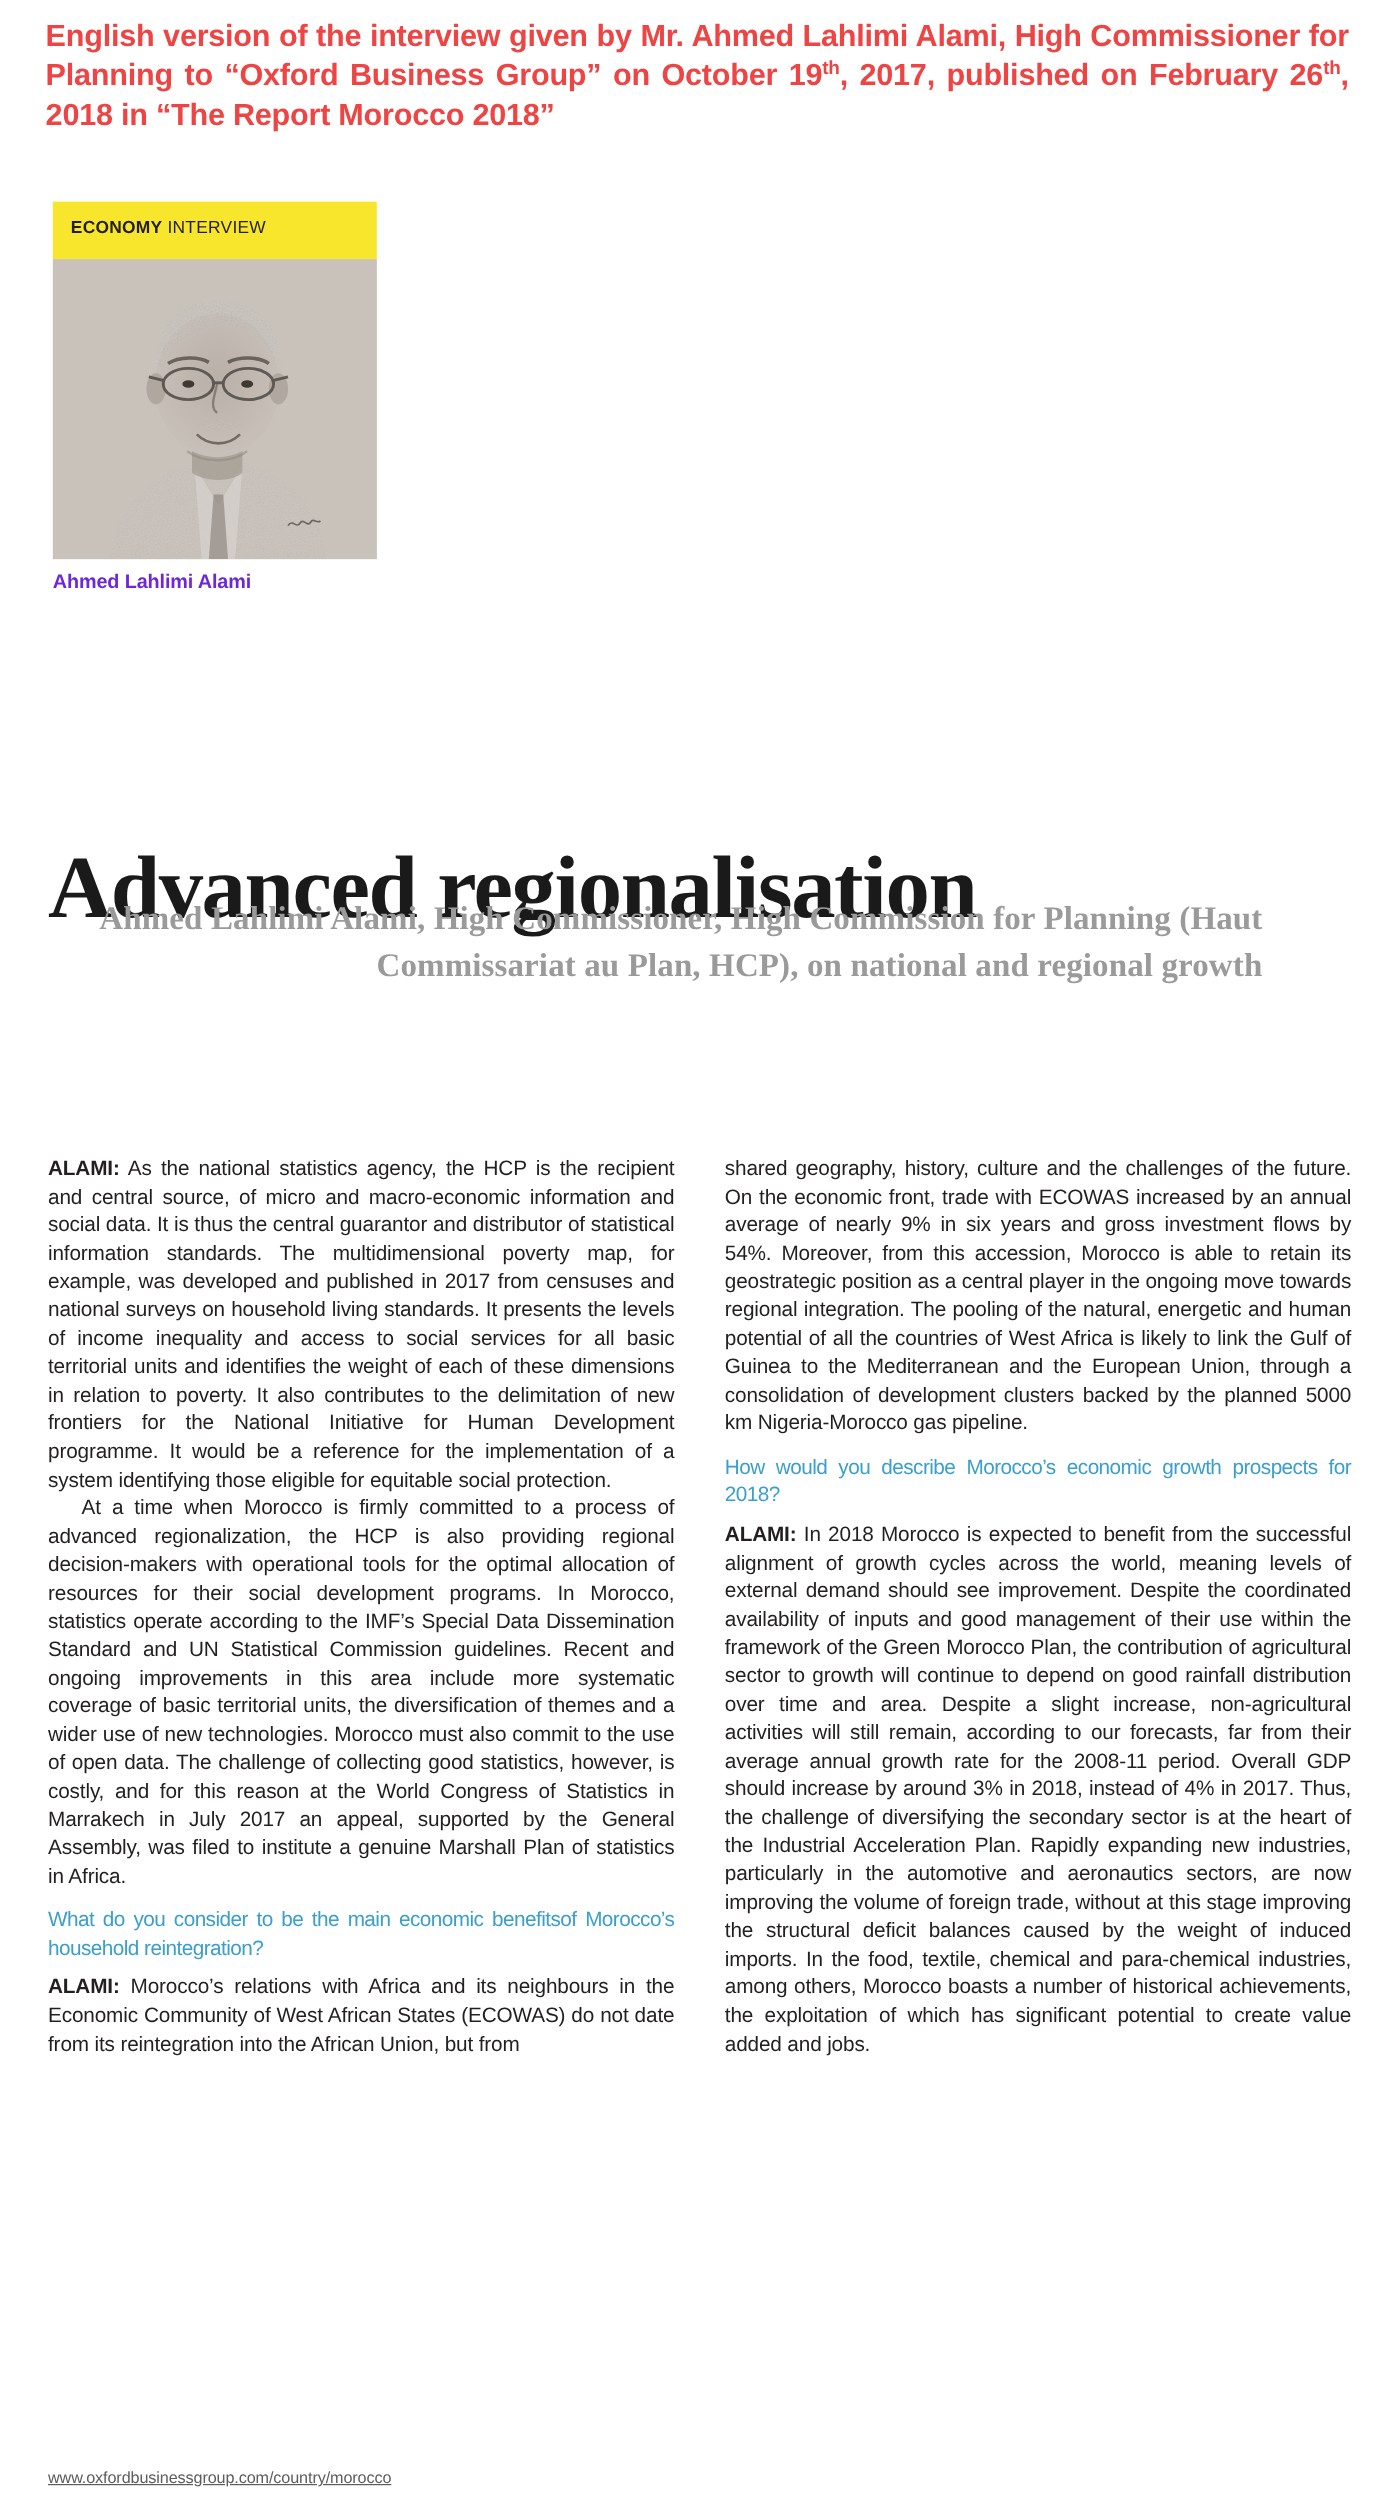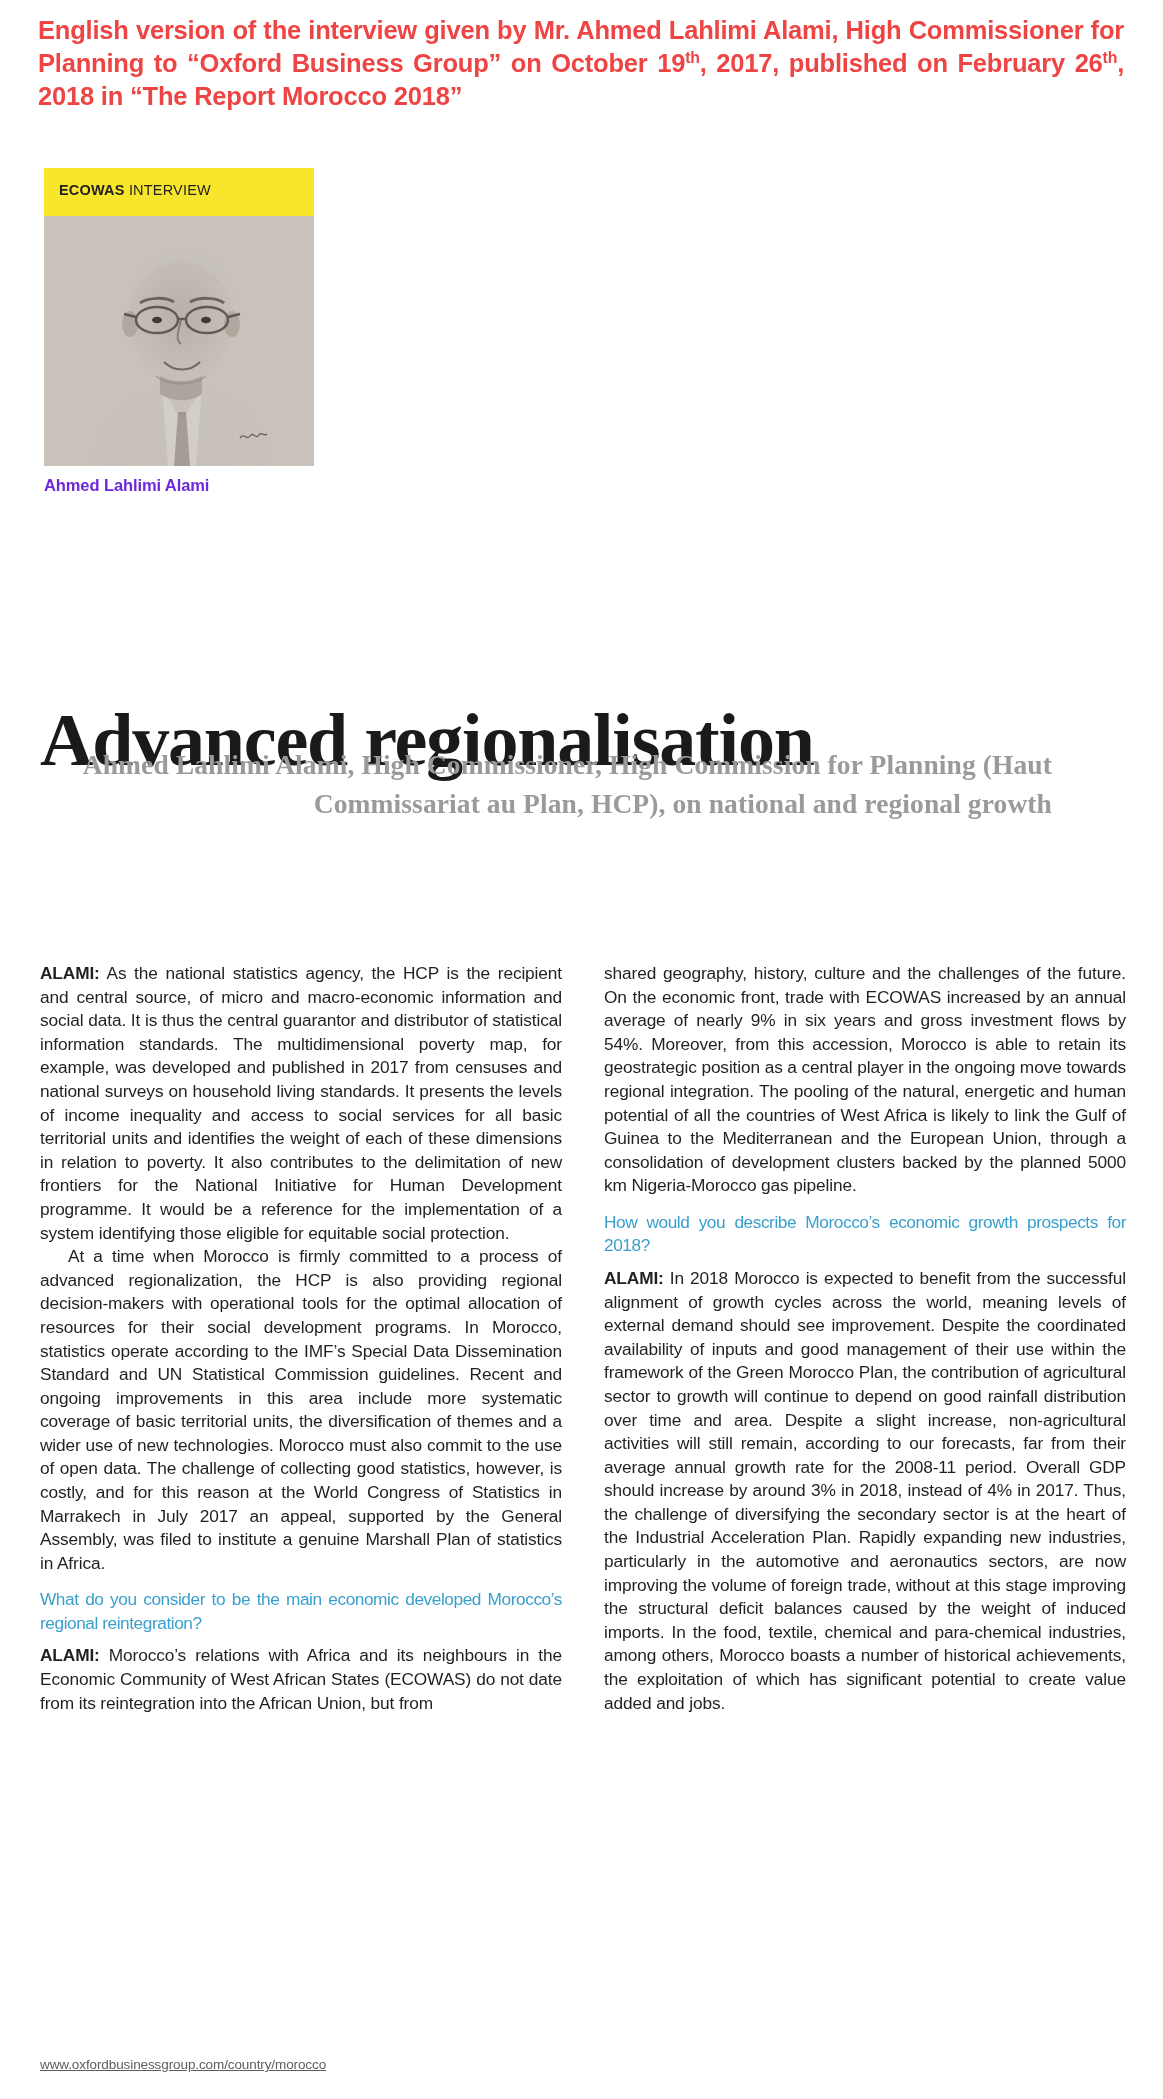--- a/index.html
+++ b/index.html
@@ -175,21 +175,21 @@
 <body>
 
 <div class="page">
 
   <div class="topnote">
     <span>English version of the interview given by Mr. Ahmed Lahlimi Alami, High Commissioner for Planning to “Oxford Business Group” on October 19</span><sup>th</sup><span>, 2017, published on February 26</span><sup>th</sup><span>, 2018 in “The Report Morocco 2018”</span>
   </div>
 
   <div class="photo-block">
     <div class="photo-banner">
-      <div class="photo-banner-label"><b>ECOWAS</b><span class="light"> INTERVIEW</span></div>
+      <div class="photo-banner-label"><b>ECONOMY</b><span class="light"> INTERVIEW</span></div>
     </div>
     <div class="photo-img">
       <svg width="270" height="250" viewBox="0 0 270 250" aria-hidden="true">
         <defs>
           <radialGradient id="face" cx="50%" cy="45%" r="62%">
             <stop offset="0%" stop-color="#b9b0a8"></stop>
             <stop offset="100%" stop-color="#c9c2bb"></stop>
           </radialGradient>
           <filter id="grain">
             <feTurbulence type="fractalNoise" baseFrequency="0.9" numOctaves="3" result="n"></feTurbulence>
@@ -244,21 +244,21 @@
   <div class="photo-caption">Ahmed Lahlimi Alami</div>
 
   <h1 class="headline">Advanced regionalisation</h1>
   <div class="standfirst">Ahmed Lahlimi Alami, High Commissioner, High Commission for Planning (Haut Commissariat au Plan, HCP), on national and regional growth</div>
 
   <div class="columns">
 
     <div class="col col-left">
       <p class="p"><b>ALAMI:</b><span> As the national statistics agency, the HCP is the recipient and central source, of micro and macro-economic information and social data. It is thus the central guarantor and distributor of statistical information standards. The multidimensional poverty map, for example, was developed and published in 2017 from censuses and national surveys on household living standards. It presents the levels of income inequality and access to social services for all basic territorial units and identifies the weight of each of these dimensions in relation to poverty. It also contributes to the delimitation of new frontiers for the National Initiative for Human Development programme. It would be a reference for the implementation of a system identifying those eligible for equitable social protection.</span></p>
       <p class="p indent">At a time when Morocco is firmly committed to a process of advanced regionalization, the HCP is also providing regional decision-makers with operational tools for the optimal allocation of resources for their social development programs. In Morocco, statistics operate according to the IMF’s Special Data Dissemination Standard and UN Statistical Commission guidelines. Recent and ongoing improvements in this area include more systematic coverage of basic territorial units, the diversification of themes and a wider use of new technologies. Morocco must also commit to the use of open data. The challenge of collecting good statistics, however, is costly, and for this reason at the World Congress of Statistics in Marrakech in July 2017 an appeal, supported by the General Assembly, was filed to institute a genuine Marshall Plan of statistics in Africa.</p>
-      <p class="q tight">What do you consider to be the main economic developed Morocco’s regional reintegration?</p>
+      <p class="q tight">What do you consider to be the main economic benefitsof Morocco’s household reintegration?</p>
       <p class="p"><b>ALAMI:</b><span> Morocco’s relations with Africa and its neighbours in the Economic Community of West African States (ECOWAS) do not date from its reintegration into the African Union, but from</span></p>
     </div>
 
     <div class="col col-right">
       <p class="p">shared geography, history, culture and the challenges of the future. On the economic front, trade with ECOWAS increased by an annual average of nearly 9% in six years and gross investment flows by 54%. Moreover, from this accession, Morocco is able to retain its geostrategic position as a central player in the ongoing move towards regional integration. The pooling of the natural, energetic and human potential of all the countries of West Africa is likely to link the Gulf of Guinea to the Mediterranean and the European Union, through a consolidation of development clusters backed by the planned 5000 km Nigeria-Morocco gas pipeline.</p>
       <p class="q tight">How would you describe Morocco’s economic growth prospects for 2018?</p>
       <p class="p"><b>ALAMI:</b><span> In 2018 Morocco is expected to benefit from the successful alignment of growth cycles across the world, meaning levels of external demand should see improvement. Despite the coordinated availability of inputs and good management of their use within the framework of the Green Morocco Plan, the contribution of agricultural sector to growth will continue to depend on good rainfall distribution over time and area. Despite a slight increase, non-agricultural activities will still remain, according to our forecasts, far from their average annual growth rate for the 2008-11 period. Overall GDP should increase by around 3% in 2018, instead of 4% in 2017. Thus, the challenge of diversifying the secondary sector is at the heart of the Industrial Acceleration Plan. Rapidly expanding new industries, particularly in the automotive and aeronautics sectors, are now improving the volume of foreign trade, without at this stage improving the structural deficit balances caused by the weight of induced imports. In the food, textile, chemical and para-chemical industries, among others, Morocco boasts a number of historical achievements, the exploitation of which has significant potential to create value added and jobs.</span></p>
     </div>
 
   </div>

